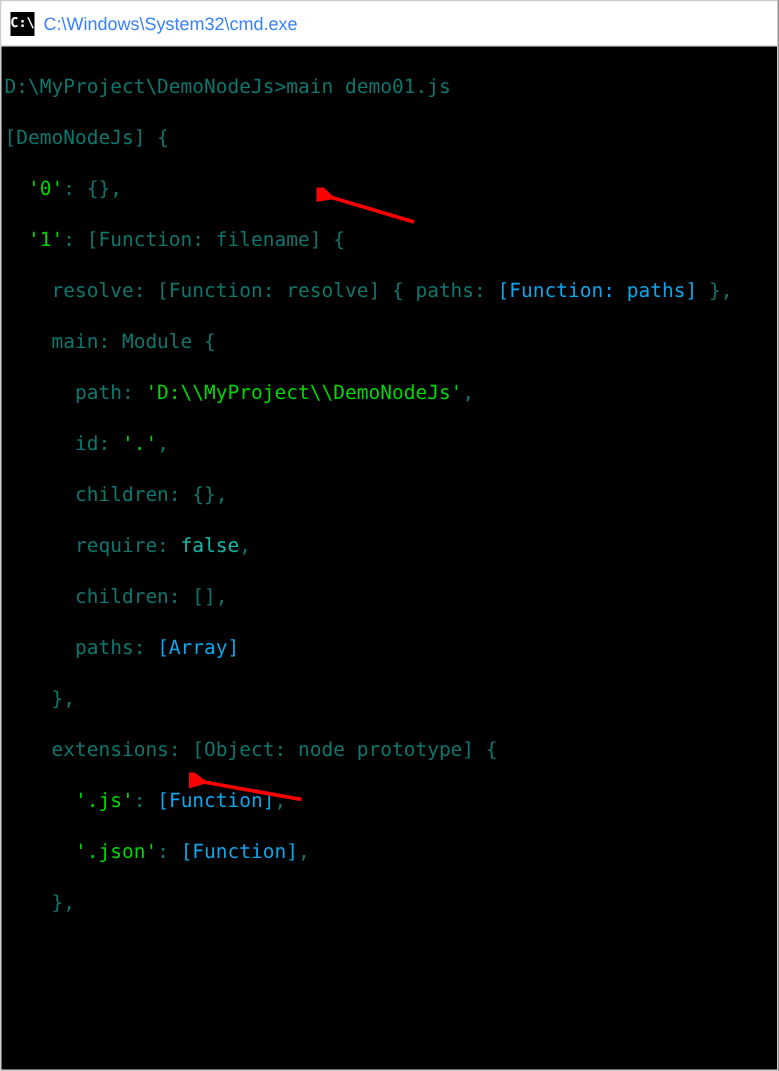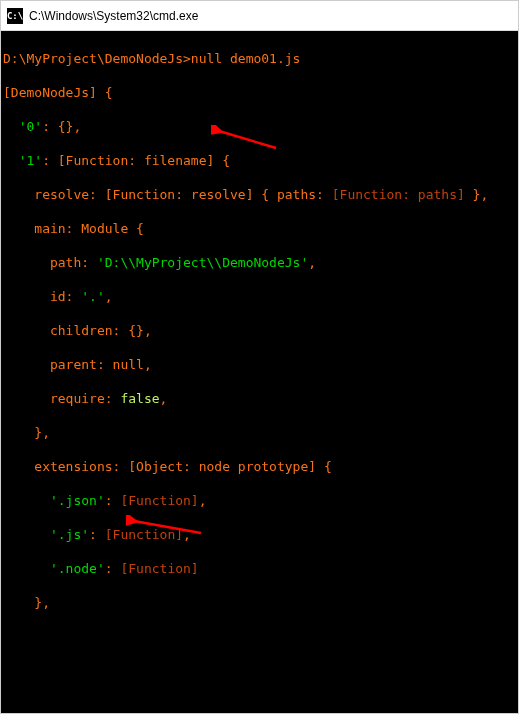--- a/index.html
+++ b/index.html
@@ -1,55 +1,55 @@
 <!DOCTYPE html>
 <html><head>
 <meta charset="utf-8">
 <style>
 * { margin: 0; padding: 0; box-sizing: border-box; }
 body { width: 519px; height: 714px; background: #999; font-family: Consolas, monospace; }
 .window { width: 100%; height: 100%; background: #fff; border: 1px solid #ccc; display: flex; flex-direction: column; }
 .title-bar { height: 30px; background: #fff; border-bottom: 1px solid #ddd; display: flex; align-items: center; padding: 0 6px; position: relative; }
 .title-icon { width: 16px; height: 16px; background: #000; margin-right: 6px; display: flex; align-items: center; justify-content: center; color: #fff; font-size: 9px; font-weight: bold; }
-.title-text { font-size: 12px; font-family: "Segoe UI", sans-serif; color: #000000; }
+.title-text { font-size: 12px; font-family: "Segoe UI", sans-serif; color: #3b82f6; }
 .terminal { flex: 1; background: #000; color: #ccc; font-size: 13px; line-height: 17px; padding: 2px 0 2px 2px; overflow: hidden; white-space: pre; position: relative; }
-.w { color: #f97316; }
-.y { color: #bef264; }
+.w { color: #0f766e; }
+.y { color: #14b8a6; }
 .g { color: #00d700; }
-.c { color: #c2410c; }
+.c { color: #0ea5e9; }
 .arrow { position: absolute; pointer-events: none; }
 .arrow svg { display: block; }
 </style>
 </head>
 <body>
 
 <div class="window">
   <div class="title-bar">
     <div class="title-icon">
         <span>C:\</span>
       </div>
     <div class="title-text">C:\Windows\System32\cmd.exe</div>
   </div>
   <div class="terminal">
-<div><span class="w">D:\MyProject\DemoNodeJs&gt;</span><span class="w">null demo01.js</span></div>
+<div><span class="w">D:\MyProject\DemoNodeJs&gt;</span><span class="w">main demo01.js</span></div>
 <div><span class="w">[DemoNodeJs] {</span></div>
 <div><span class="w">  </span><span class="g">'0'</span><span class="w">: {},</span></div>
 <div><span class="w">  </span><span class="g">'1'</span><span class="w">: [Function: filename] {</span></div>
 <div><span class="w">    resolve: [Function: resolve] { paths: </span><span class="c">[Function: paths]</span><span class="w"> },</span></div>
 <div><span class="w">    main: Module {</span></div>
 <div><span class="w">      path: </span><span class="g">'D:\\MyProject\\DemoNodeJs'</span><span class="w">,</span></div>
 <div><span class="w">      id: </span><span class="g">'.'</span><span class="w">,</span></div>
 <div><span class="w">      children: {},</span></div>
-<div><span class="w">      parent: </span><span class="w">null</span><span class="w">,</span></div>
 <div><span class="w">      require: </span><span class="y">false</span><span class="w">,</span></div>
+<div><span class="w">      children: [],</span></div>
+<div><span class="w">      paths: </span><span class="c">[Array]</span></div>
 <div><span class="w">    },</span></div>
 <div><span class="w">    extensions: [Object: node prototype] {</span></div>
+<div><span class="w">      </span><span class="g">'.js'</span><span class="w">: </span><span class="c">[Function]</span><span class="w">,</span></div>
 <div><span class="w">      </span><span class="g">'.json'</span><span class="w">: </span><span class="c">[Function]</span><span class="w">,</span></div>
-<div><span class="w">      </span><span class="g">'.js'</span><span class="w">: </span><span class="c">[Function]</span><span class="w">,</span></div>
-<div><span class="w">      </span><span class="g">'.node'</span><span class="w">: </span><span class="c">[Function]</span></div>
 <div><span class="w">    },</span></div>
 
 
 
 
 
 
 
 
 

